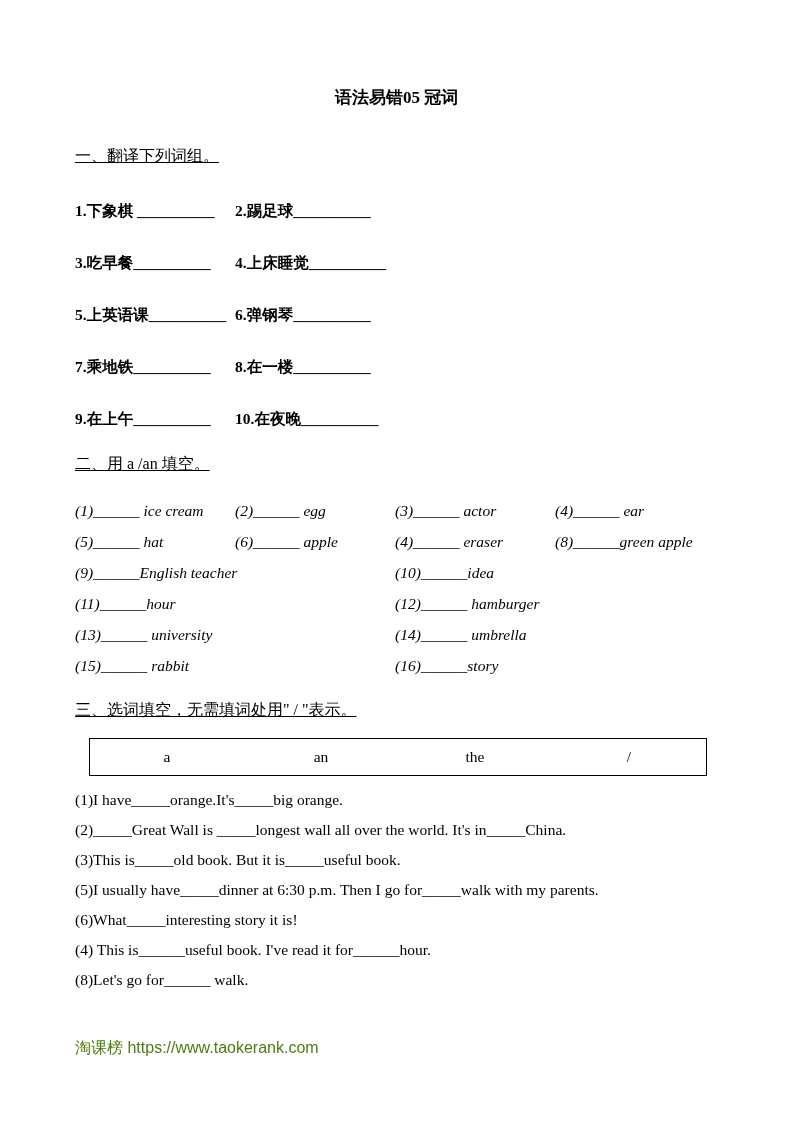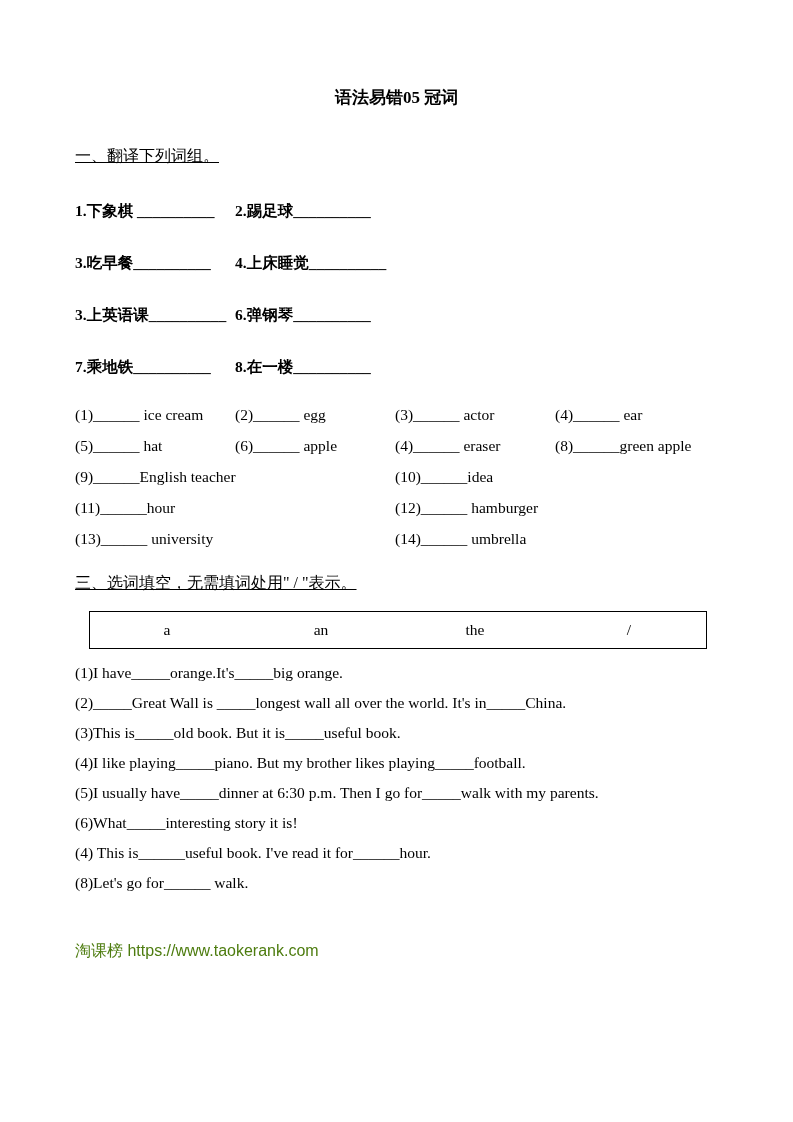--- a/index.html
+++ b/index.html
@@ -28,21 +28,21 @@
   .h-one   { margin-top: 38px; }
   .h-two   { margin-top: 24px; }
   .h-three { margin-top: 23px; }
 
   
   .trans-row { font-size: 15.5px; line-height: 22px; margin-top: 30px; font-weight: bold; }
   .trans-row.first { margin-top: 34px; }
   .trans-row .c1 { display: inline-block; width: 160px; }
 
   
-  .fill-row { font-size: 15.5px; line-height: 22px; margin-top: 9px; }
+  .fill-row { font-size: 15.5px; line-height: 22px; margin-top: 9px; font-style: italic; }
   .fill-row.first { margin-top: 26px; }
   .fill-row .w160 { display: inline-block; width: 160px; }
   .fill-row .w320 { display: inline-block; width: 320px; }
 
   
   .opt-table {
     margin-top: 18px;
     margin-left: 14px;
     width: 618px;
     height: 38px;
@@ -74,56 +74,62 @@
 
   <div class="sec-heading h-one">一、翻译下列词组。</div>
 
   <div class="trans-row first">
     <span class="c1">1.下象棋 __________</span><span>2.踢足球__________</span>
   </div>
   <div class="trans-row">
     <span class="c1">3.吃早餐__________</span><span>4.上床睡觉__________</span>
   </div>
   <div class="trans-row">
-    <span class="c1">3.上英语课__________</span><span>6.弹钢琴__________</span>
+    <span class="c1">5.上英语课__________</span><span>6.弹钢琴__________</span>
   </div>
   <div class="trans-row">
     <span class="c1">7.乘地铁__________</span><span>8.在一楼__________</span>
   </div>
+  <div class="trans-row">
+    <span class="c1">9.在上午__________</span><span>10.在夜晚__________</span>
+  </div>
 
+  <div class="sec-heading h-two">二、用 a /an 填空。</div>
 
   <div class="fill-row first">
     <span class="w160">(1)______ ice cream</span><span class="w160">(2)______ egg</span><span class="w160">(3)______ actor</span><span>(4)______ ear</span>
   </div>
   <div class="fill-row">
     <span class="w160">(5)______ hat</span><span class="w160">(6)______ apple</span><span class="w160">(4)______ eraser</span><span>(8)______green apple</span>
   </div>
   <div class="fill-row">
     <span class="w320">(9)______English teacher</span><span>(10)______idea</span>
   </div>
   <div class="fill-row">
     <span class="w320">(11)______hour</span><span>(12)______ hamburger</span>
   </div>
   <div class="fill-row">
     <span class="w320">(13)______ university</span><span>(14)______ umbrella</span>
   </div>
+  <div class="fill-row">
+    <span class="w320">(15)______ rabbit</span><span>(16)______story</span>
+  </div>
 
   <div class="sec-heading h-three">三、选词填空，无需填词处用" / "表示。</div>
 
   <div class="opt-table">
     <span class="opt-cell">a</span>
     <span class="opt-cell">an</span>
     <span class="opt-cell">the</span>
     <span class="opt-cell">/</span>
   </div>
 
   <p class="sentence first">(1)I have_____orange.It's_____big orange.</p>
   <p class="sentence">(2)_____Great Wall is _____longest wall all over the world. It's in_____China.</p>
   <p class="sentence">(3)This is_____old book. But it is_____useful book.</p>
-  <p class="sentence">(4)I like playing_____piano. But my brother likes playing_____football.</p>
   <p class="sentence">(5)I usually have_____dinner at 6:30 p.m. Then I go for_____walk with my parents.</p>
   <p class="sentence">(6)What_____interesting story it is!</p>
   <p class="sentence">(4) This is______useful book. I've read it for______hour.</p>
   <p class="sentence">(8)Let's go for______ walk.</p>
 
   <div class="footer">淘课榜 https://www.taokerank.com</div>
 
 </div>
 
 </body></html>

